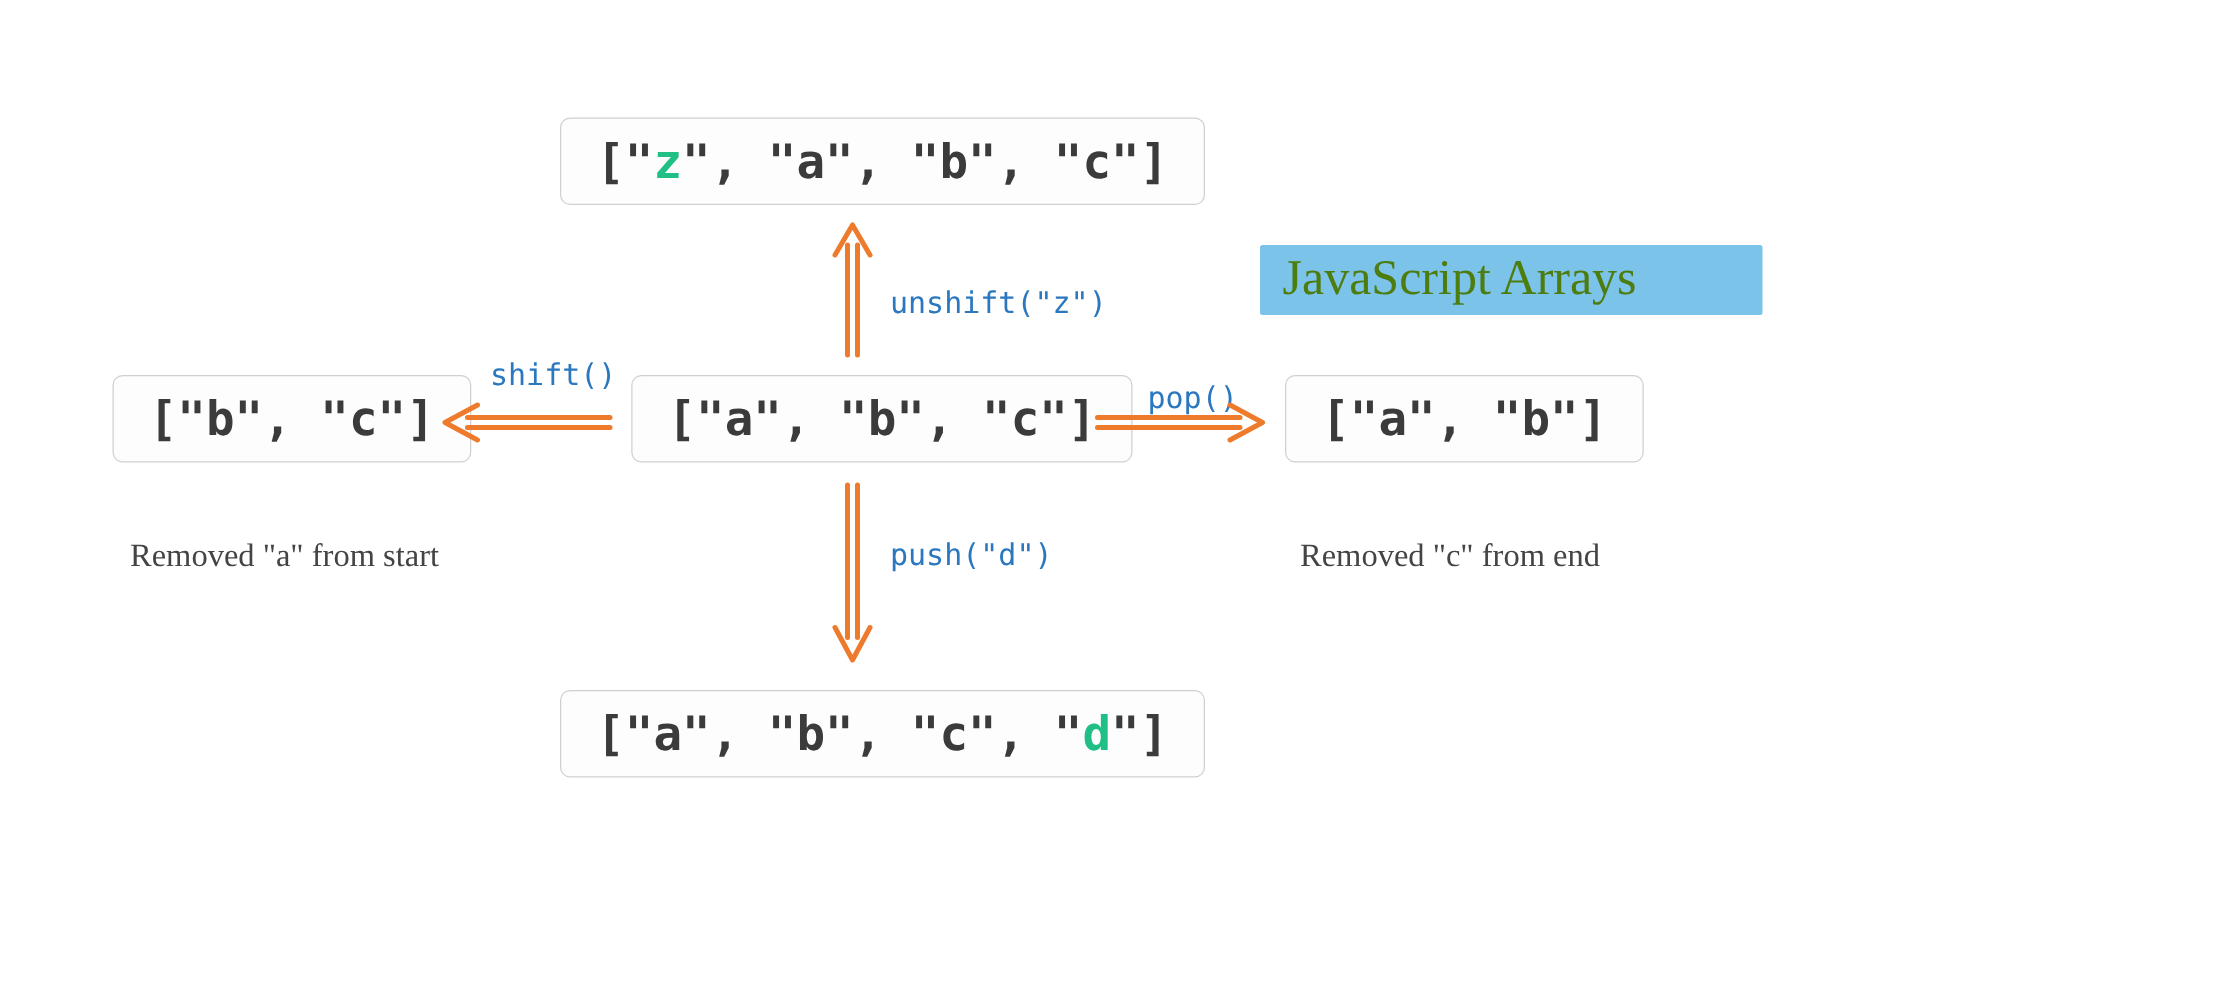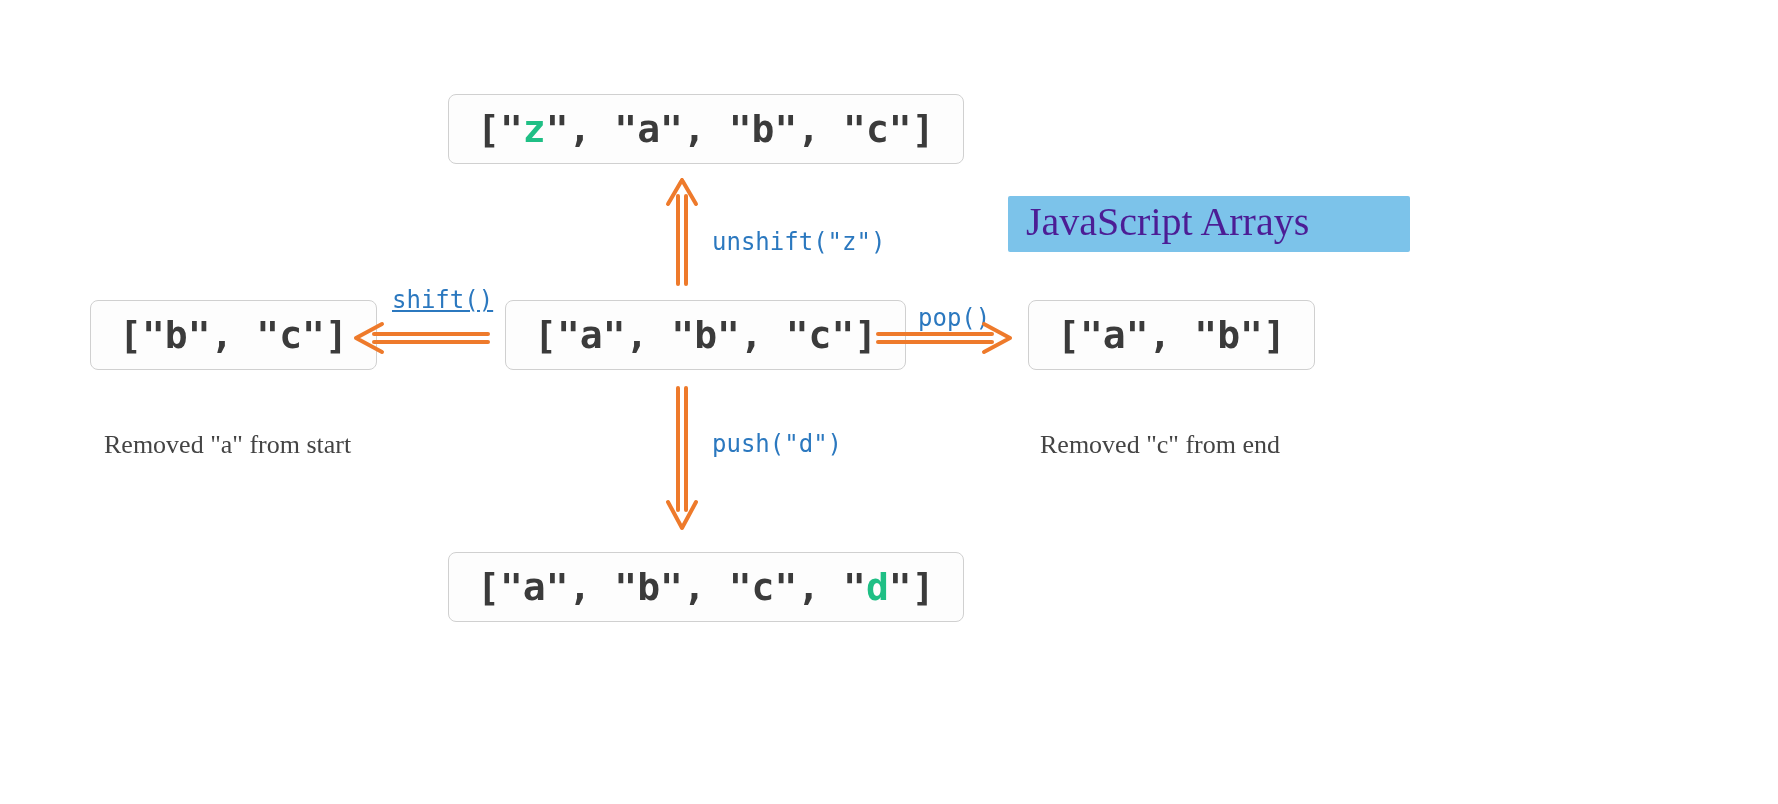--- a/index.html
+++ b/index.html
@@ -1,21 +1,21 @@
 <!DOCTYPE html>
 <html><head>
 <meta charset="utf-8">
 <style>
   html,body{margin:0;padding:0;width:1778px;height:804px;background:#fff;font-family:ui-monospace,Menlo,Consolas,monospace;color:#3b3b3b;}
   .stage{position:relative;width:1778px;height:804px;}
   .box{position:absolute;border:1px solid #d0d0d0;border-radius:8px;background:#fdfdfd;padding:12px 28px;font-size:38px;font-weight:600;white-space:nowrap;}
   .hl{color:#1fbf85;}
   .code{position:absolute;font-size:24px;color:#2b78bf;font-weight:500;white-space:nowrap;}
   .note{position:absolute;font-family:"Comic Sans MS","Segoe Script",cursive;font-size:26px;color:#444;white-space:nowrap;}
-  .title{position:absolute;font-family:"Comic Sans MS","Segoe Script",cursive;font-size:40px;color:#4c1d95;white-space:nowrap;padding:4px 18px;}
+  .title{position:absolute;font-family:"Comic Sans MS","Segoe Script",cursive;font-size:40px;color:#4d7c0f;white-space:nowrap;padding:4px 18px;}
   .title-bg{position:absolute;background:#7cc3ea;border-radius:2px;}
   .arrow{position:absolute;overflow:visible;}
   .arrow path,.arrow line{stroke:#ee7a2b;stroke-width:4;fill:none;stroke-linecap:round;stroke-linejoin:round;}
 </style>
 </head>
 <body>
 
 <div class="stage">
 
   <div class="box" id="box-center" style="left:505px;top:300px;">["a", "b", "c"]</div>
@@ -23,21 +23,21 @@
   <div class="box" id="box-top" style="left:448px;top:94px;">["<span class="hl">z</span>", "a", "b", "c"]</div>
 
   <div class="box" id="box-bottom" style="left:448px;top:552px;">["a", "b", "c", "<span class="hl">d</span>"]</div>
 
   <div class="box" id="box-left" style="left:90px;top:300px;">["b", "c"]</div>
 
   <div class="box" id="box-right" style="left:1028px;top:300px;">["a", "b"]</div>
 
   <div class="code" style="left:712px;top:228px;">unshift("z")</div>
   <div class="code" style="left:712px;top:430px;">push("d")</div>
-  <div class="code" style="left:392px;top:286px;text-decoration:underline;">shift()</div>
+  <div class="code" style="left:392px;top:286px;">shift()</div>
   <div class="code" style="left:918px;top:304px;">pop()</div>
 
   <div class="note" style="left:104px;top:430px;">Removed "a" from start</div>
   <div class="note" style="left:1040px;top:430px;">Removed "c" from end</div>
 
   <div class="title-bg" style="left:1008px;top:196px;width:402px;height:56px;"></div>
   <div class="title" style="left:1008px;top:194px;">JavaScript Arrays</div>
 
   <svg class="arrow" style="left:662px;top:174px;width:40px;height:120px;">
     <line x1="16" y1="110" x2="16" y2="22"></line>

